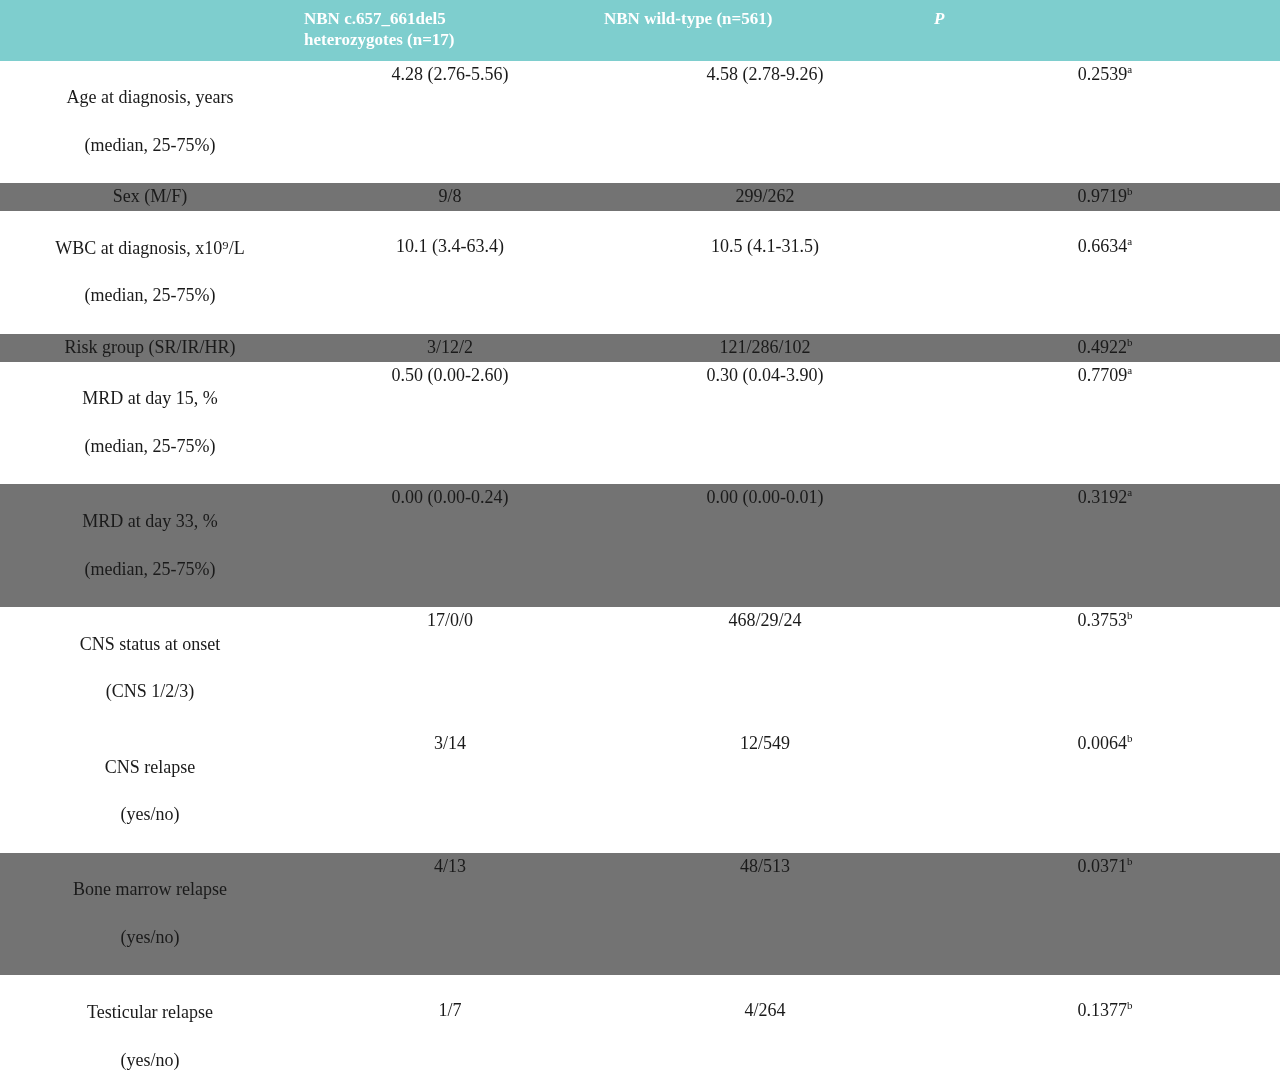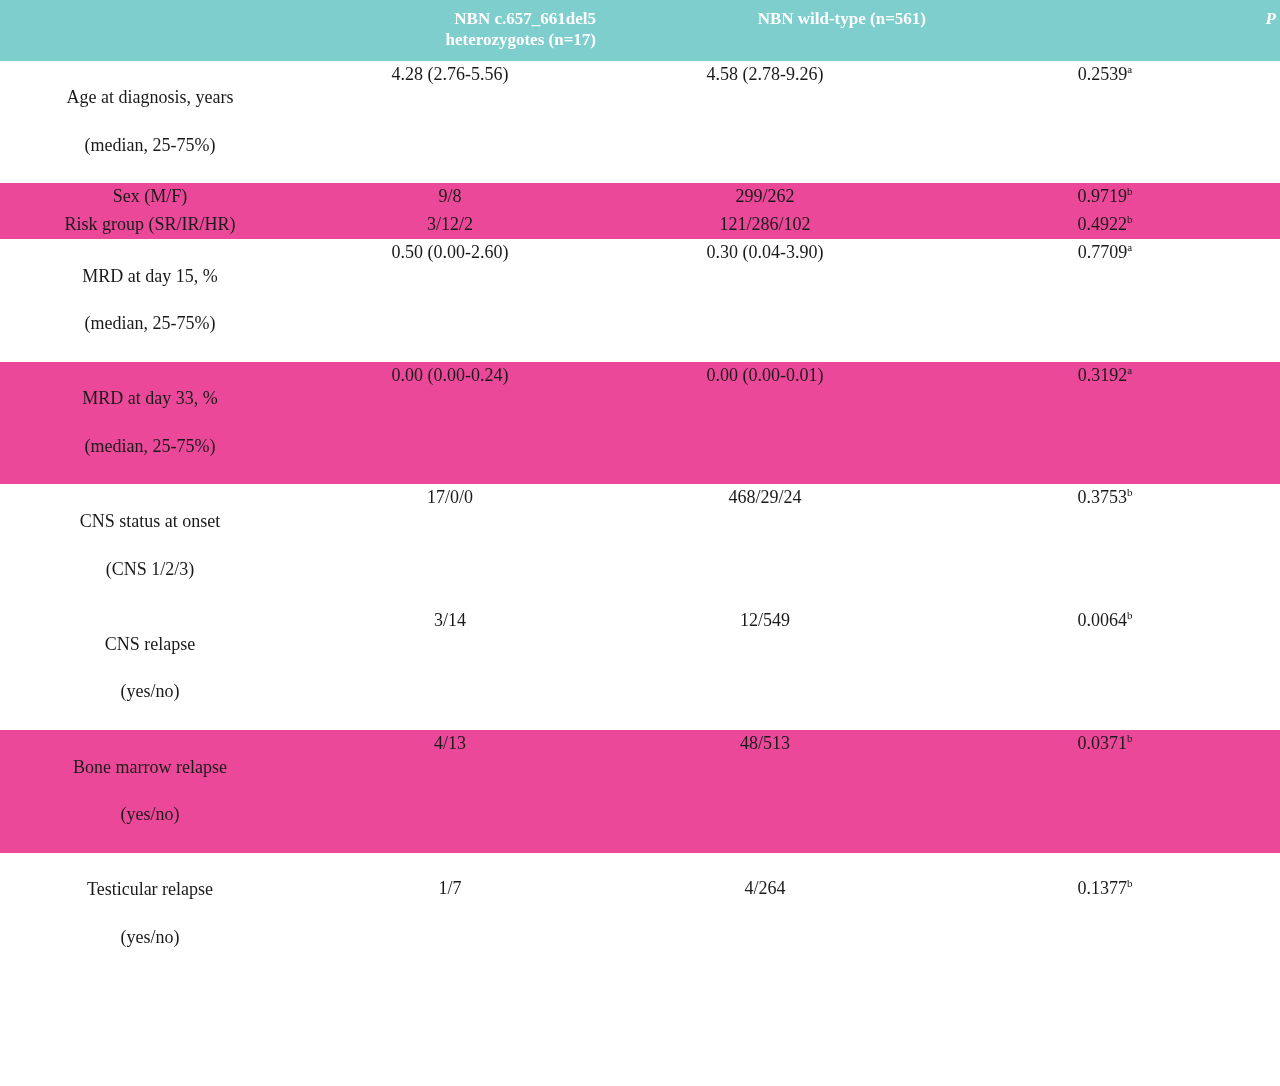--- a/index.html
+++ b/index.html
@@ -25,21 +25,21 @@
   }
   thead th {
     background: #7ecece;
     color: #ffffff;
     font-family: "Liberation Serif", serif;
     font-weight: bold;
     font-size: 17px;
     line-height: 1.25;
     padding: 8px 4px 10px 4px;
     vertical-align: top;
-    text-align: right;
+    text-align: left;
   }
   thead th.col-label {
     text-align: left;
     padding-left: 4px;
   }
   col.c0 { width: 300px; }
   col.c1 { width: 300px; }
   col.c2 { width: 330px; }
   col.c3 { width: 350px; }
 
@@ -51,21 +51,21 @@
     height: 22px;
   }
   tbody td.label {
     text-align: center;
     white-space: pre-line;
   }
   tbody td.val {
     text-align: center;
   }
   tr.shaded td {
-    background: #ec4899;
+    background: #737373;
   }
   tr.plain td {
     background: #ffffff;
     font-family: Liberation Serif, serif;
   }
   .sup {
     font-size: 11px;
     vertical-align: super;
     line-height: 0;
   }
@@ -113,20 +113,29 @@
         <td class="val"><span>0.2539</span><span class="sup">a</span></td>
       </tr>
 
       <tr class="shaded">
         <td class="label">Sex (M/F)</td>
         <td class="val">9/8</td>
         <td class="val">299/262</td>
         <td class="val"><span>0.9719</span><span class="sup">b</span></td>
       </tr>
 
+      <tr class="plain">
+        <td class="label">
+          <span class="sub-line">WBC at diagnosis, x10⁹/L</span>
+          <span class="sub-line">(median, 25-75%)</span>
+        </td>
+        <td class="val" style="padding-top:24px;">10.1 (3.4-63.4)</td>
+        <td class="val" style="padding-top:24px;">10.5 (4.1-31.5)</td>
+        <td class="val" style="padding-top:24px;"><span>0.6634</span><span class="sup">a</span></td>
+      </tr>
 
       <tr class="shaded">
         <td class="label">Risk group (SR/IR/HR)</td>
         <td class="val">3/12/2</td>
         <td class="val">121/286/102</td>
         <td class="val"><span>0.4922</span><span class="sup">b</span></td>
       </tr>
 
       <tr class="plain">
         <td class="label">

